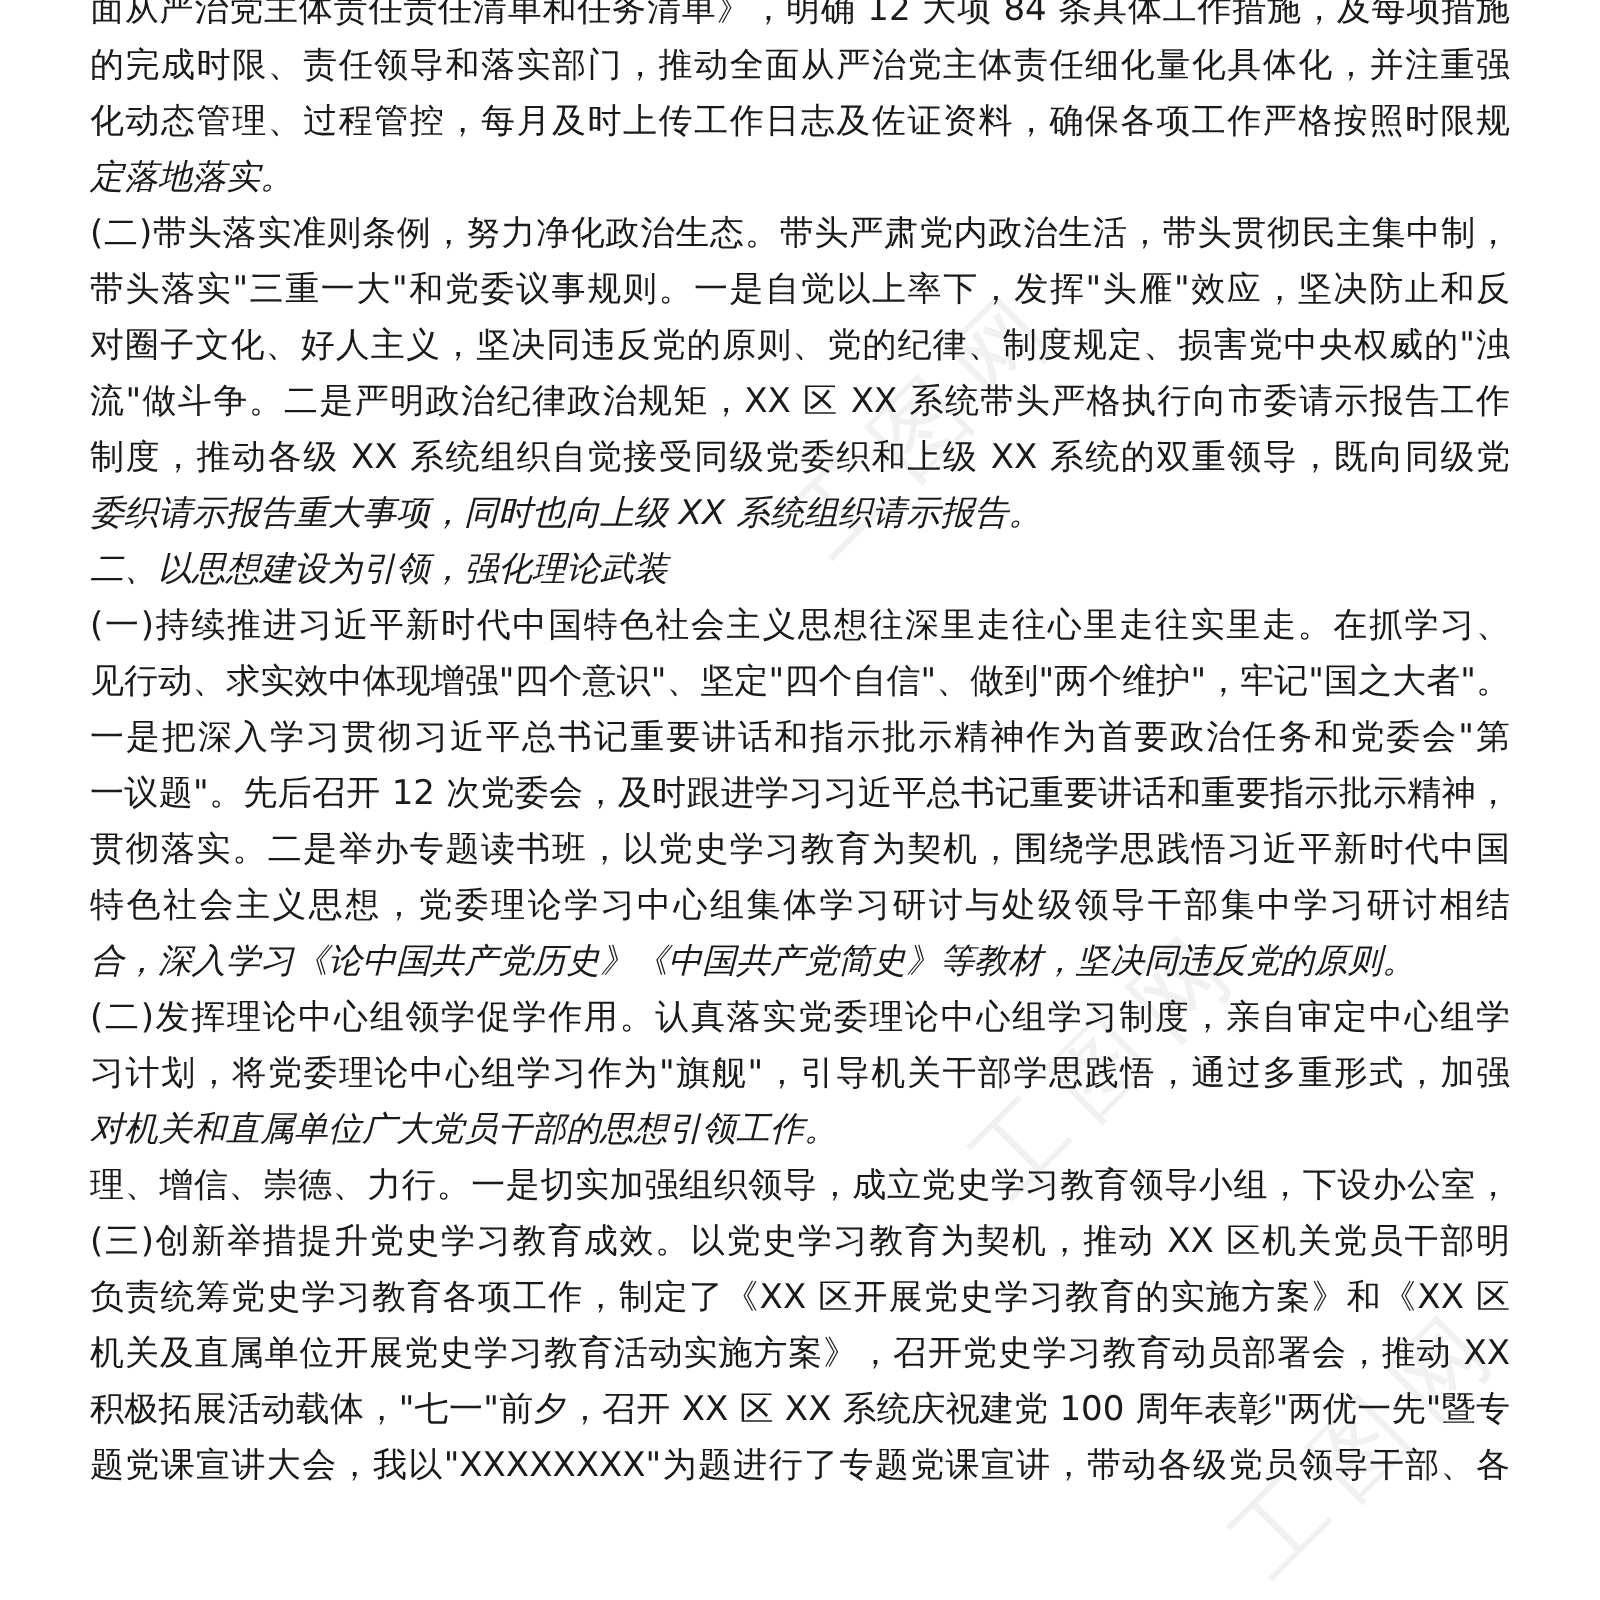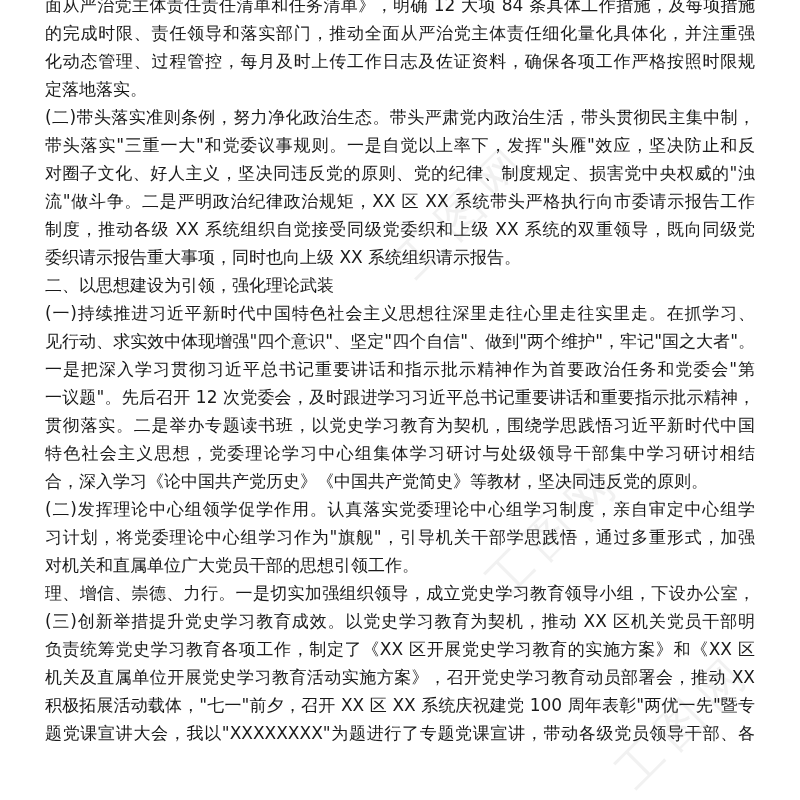--- a/index.html
+++ b/index.html
@@ -27,20 +27,21 @@
     line-height: 28px;
     font-size: 17px;
     text-align: justify;
     text-align-last: justify;
     text-justify: inter-character;
     white-space: nowrap;
     overflow: hidden;
   }
   .line.end {
     text-align-last: left;
+    font-style: italic;
   }
   .watermark {
     position: absolute;
     color: rgba(0, 0, 0, 0.055);
     font-size: 46px;
     letter-spacing: 10px;
     transform: rotate(-45deg);
     transform-origin: center;
     white-space: nowrap;
     pointer-events: none;

